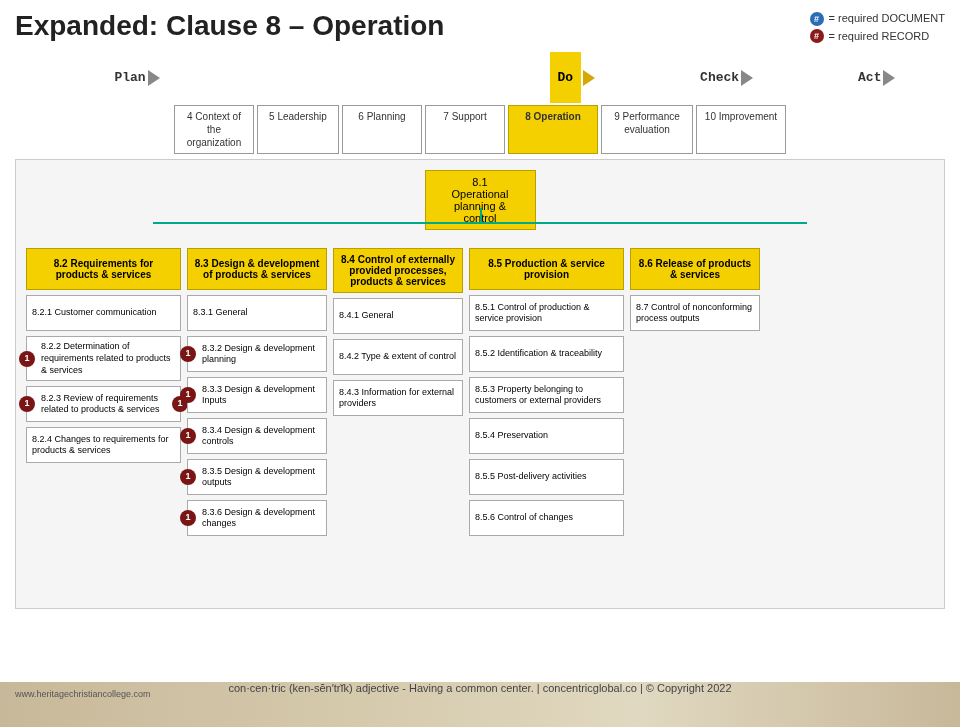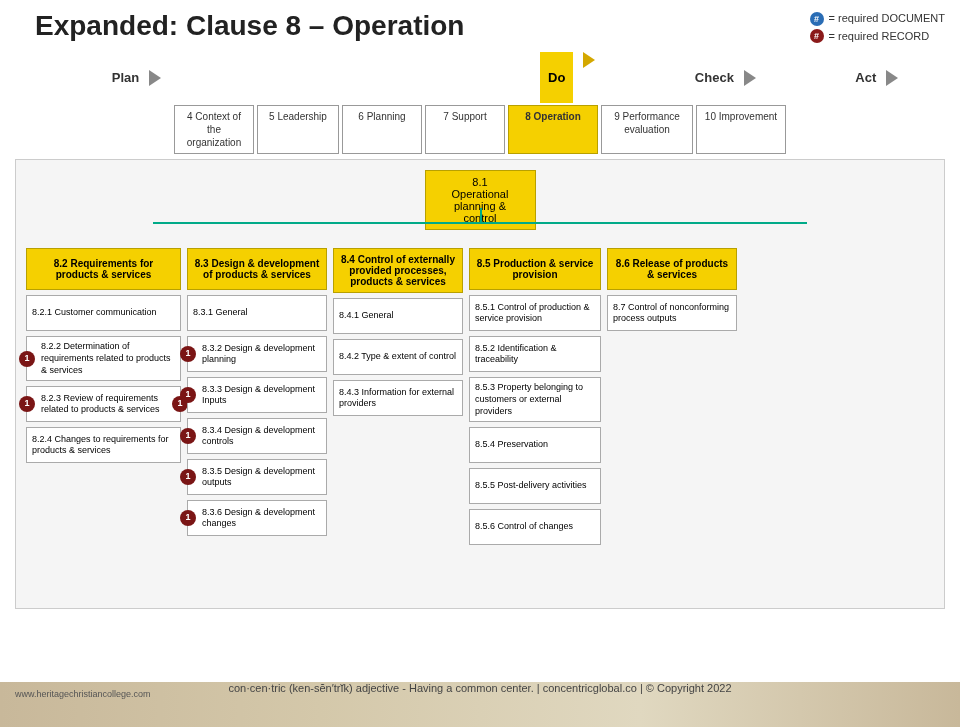--- a/index.html
+++ b/index.html
@@ -25,21 +25,20 @@
       padding: 10px 15px 5px 15px;
       display: flex;
       justify-content: space-between;
       align-items: flex-start;
     }
 
     .main-title {
       font-size: 28px;
       font-weight: bold;
       color: #222;
-      margin-left: 20px;
     }
 
     .legend {
       font-size: 11px;
       color: #333;
       text-align: left;
       line-height: 1.6;
     }
 
     .legend-item {
@@ -245,24 +244,25 @@
     .phase-header-row {
       display: flex;
       padding: 2px 12px;
       background: white;
       align-items: center;
       justify-content: space-around;
     }
 
     .phase-group {
       display: flex;
-      align-items: flex-start;
-      gap: 8px;
+      align-items: center;
+      gap: 0;
       font-size: 13px;
       font-weight: bold;
+      font-family: Liberation Mono, monospace;
     }
 
     .phase-plan {
       color: #333;
       padding-left: 50px;
     }
 
     .phase-check {
       color: #333;
     }
@@ -392,21 +392,21 @@
           <span class="cell-text">8.4.1 General</span>
         </div>
         <div class="cell">
           <span class="cell-text">8.4.2 Type &amp; extent of control</span>
         </div>
         <div class="cell">
           <span class="cell-text">8.4.3 Information for external providers</span>
         </div>
       </div>
 
-      <div class="column" style="width:132px;">
+      <div class="column" style="width:155px;">
         <div class="col-header" style="font-size:10px;">
           <span>8.5 Production &amp; service provision</span>
         </div>
         <div class="cell">
           <span class="cell-text">8.5.1 Control of production &amp; service provision</span>
         </div>
         <div class="cell">
           <span class="cell-text">8.5.2 Identification &amp; traceability</span>
         </div>
         <div class="cell">

